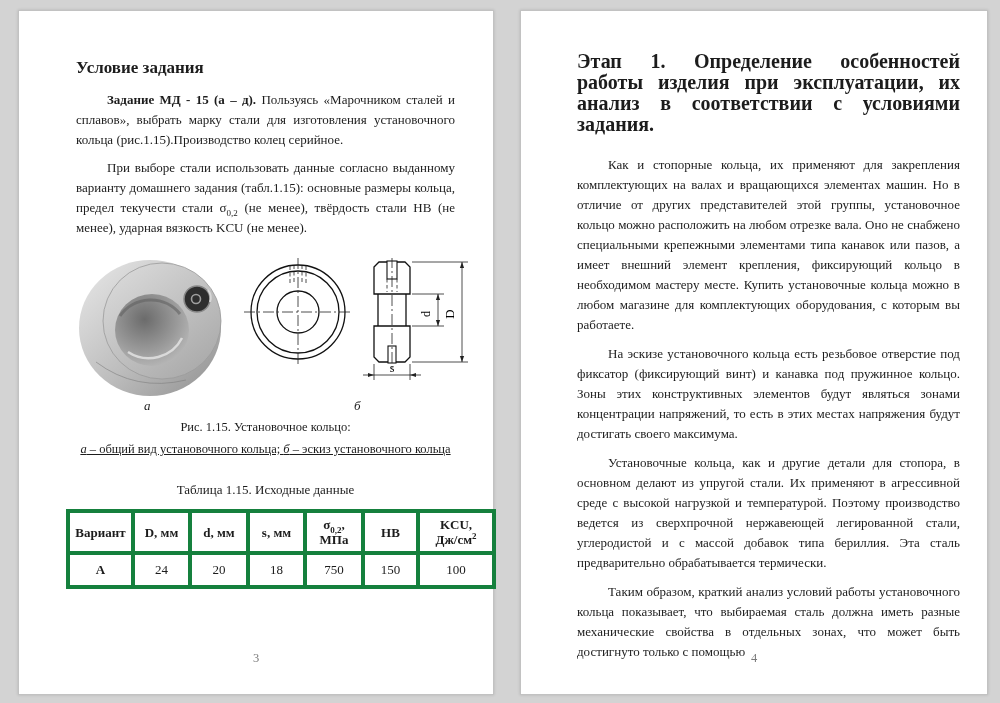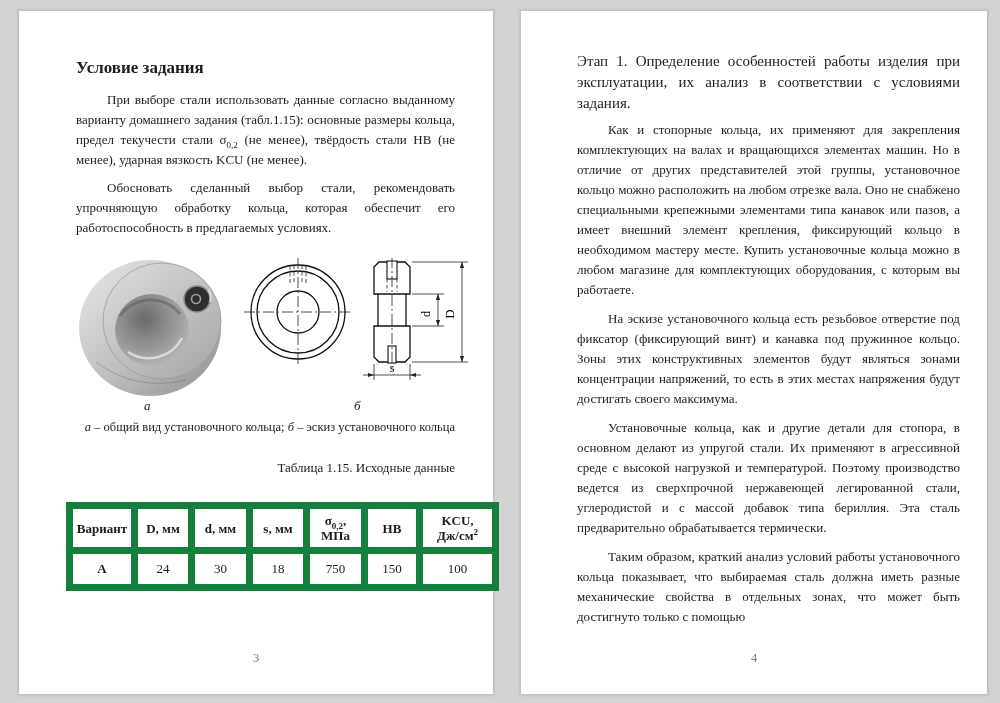--- a/index.html
+++ b/index.html
@@ -15,51 +15,51 @@
     position:absolute; top:10px; height:685px;
     background:#ffffff;
     border:1px solid #c2c2c2;
     box-shadow:0 0 3px rgba(0,0,0,0.15);
     box-sizing:border-box;
   }
   .page-left  { left:18px;  width:476px; padding:45px 38px 0 57px; }
   .page-right { left:520px; width:468px; padding:40px 27px 0 56px; }
 
   h1.doc-title { font-size:17px; line-height:24px; margin:0 0 10px 0; font-weight:bold; }
-  h2.stage-title { font-size:15px; line-height:21px; margin:0 0 6px 0; font-weight:normal; text-align:justify; }
+  h2.stage-title { font-size:20px; line-height:21px; margin:0 0 20px 0; font-weight:bold; text-align:justify; }
 
   .body-p {
     font-size:13px; line-height:20px;
     text-align:justify; text-indent:31px;
     margin:0 0 8px 0;
   }
   .page-right .body-p { margin:0 0 9px 0; }
   .body-p sub { font-size:9px; line-height:0; }
 
   .figure { position:relative; height:172px; margin:2px 0 0 0; }
   .fig-photo   { position:absolute; left:0;   top:6px; }
   .fig-front   { position:absolute; left:166px; top:10px; }
   .fig-section { position:absolute; left:284px; top:12px; }
   .fig-label { position:absolute; top:152px; font-style:italic; font-size:13px; }
   .fig-label-a { left:68px; }
   .fig-label-b { left:278px; }
 
   .caption    { text-align:center; font-size:12.5px; line-height:18px; margin:0 0 4px 0; }
-  .subcaption { text-align:right; font-size:12.5px; line-height:18px; margin:0 0 24px 0; }
+  .subcaption { text-align:center; font-size:12.5px; line-height:18px; margin:0 0 24px 0;text-decoration:underline; }
   .subcaption i, .fig-label { font-style:italic; }
-  .table-caption { text-align:right; font-size:13px; margin:0 0 26px 0; }
+  .table-caption { text-align:center; font-size:13px; margin:0 0 11px 0; }
 
   table.data {
     border-collapse:collapse;
     width:426px; margin-left:-10px;
     border:2px solid #000;
     table-layout:fixed;
   }
   table.data th, table.data td {
-    border:7px solid #15803d;
+    border:4px solid #15803d;
     text-align:center; vertical-align:middle;
     font-size:13px; padding:2px 2px;
   }
   table.data th { font-weight:bold; height:34px; line-height:15px; }
   table.data td { height:26px; }
   table.data tr.hdr th { border-bottom:2px solid #000; }
   table.data sub { font-size:9px; line-height:0; }
   table.data sup { font-size:9px; line-height:0; }
   td.variant { font-weight:bold; }
 
@@ -72,24 +72,24 @@
   svg .solid { stroke:#111; stroke-width:1.3; fill:none; }
 </style>
 </head>
 <body>
 
 <div class="canvas">
 
   <div class="page page-left">
     <h1 class="doc-title">Условие задания</h1>
 
+    <p class="body-p"><b>Задание МД - 15 (а – д).</b><span> Пользуясь «Марочником сталей и сплавов», выбрать марку стали для изготовления установочного кольца (рис.1.15).Производство колец серийное.</span></p>
 
     <p class="body-p"><span>При выборе стали использовать данные согласно выданному варианту домашнего задания (табл.1.15): основные размеры кольца, предел текучести стали σ</span><sub>0,2</sub><span> (не менее), твёрдость стали HB (не менее), ударная вязкость KCU (не менее).</span></p>
 
-    <p class="body-p">Обосновать сделанный выбор стали, рекомендовать упрочняющую обработку кольца, которая обеспечит его работоспособность в предлагаемых условиях.</p>
 
     <div class="figure">
 
       <svg class="fig-photo" width="158" height="146" viewBox="0 0 158 146">
         <defs>
           <linearGradient id="gBody" x1="0" y1="0" x2="1" y2="1">
             <stop offset="0" stop-color="#e9e9e9"></stop>
               <stop offset="0.55" stop-color="#bdbdbd"></stop>
               <stop offset="1" stop-color="#8f8f8f"></stop>
           </linearGradient>
@@ -171,20 +171,21 @@
         <line x1="2" y1="117" x2="38" y2="117" class="thin"></line>
         <polygon points="2,117 -4,114.9 -4,119.1" fill="#222"></polygon>
         <polygon points="38,117 44,114.9 44,119.1" fill="#222"></polygon>
         <text x="20" y="114" font-size="12" font-family="Liberation Serif, serif" text-anchor="middle">s</text>
       </svg>
 
       <span class="fig-label fig-label-a">а</span>
       <span class="fig-label fig-label-b">б</span>
     </div>
 
+    <div class="caption">Рис. 1.15. Установочное кольцо:</div>
     <div class="subcaption"><i>а</i><span> – общий вид установочного  кольца; </span><i>б</i><span> – эскиз установочного кольца</span></div>
 
     <div class="table-caption">Таблица 1.15. Исходные данные</div>
 
     <table class="data">
       <colgroup>
         <col style="width:65px">
           <col style="width:57px">
           <col style="width:58px">
           <col style="width:57px">
@@ -198,21 +199,21 @@
         <th>D, мм</th>
         <th>d, мм</th>
         <th>s, мм</th>
         <th><span>σ</span><sub>0,2</sub><span>, МПа</span></th>
         <th>HB</th>
         <th><span>KCU,</span><br><span>Дж/см</span><sup>2</sup></th>
       </tr>
       <tr>
         <td class="variant">А</td>
         <td>24</td>
-        <td>30</td>
+        <td>20</td>
         <td>18</td>
         <td>750</td>
         <td>150</td>
         <td>100</td>
       </tr>
     </tbody>
       </table>
 
     <div class="page-num">3</div>
   </div>

